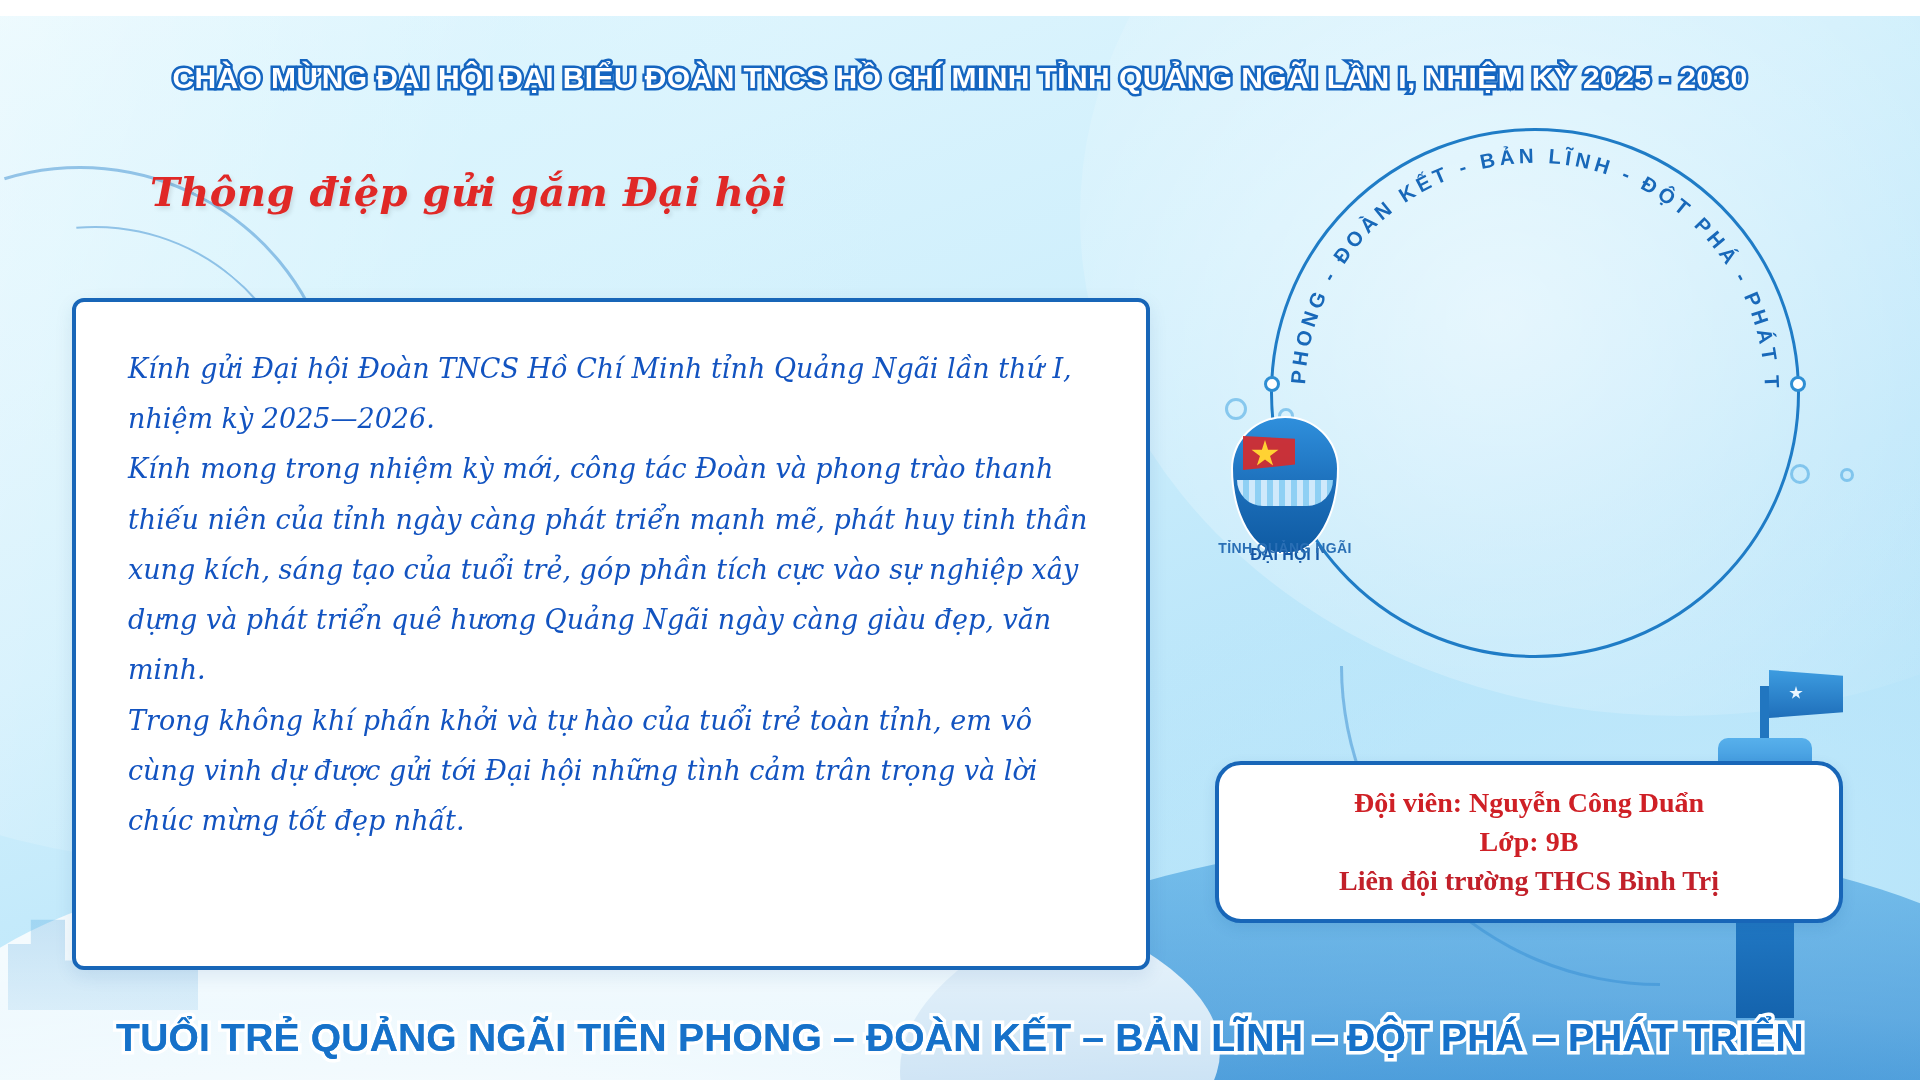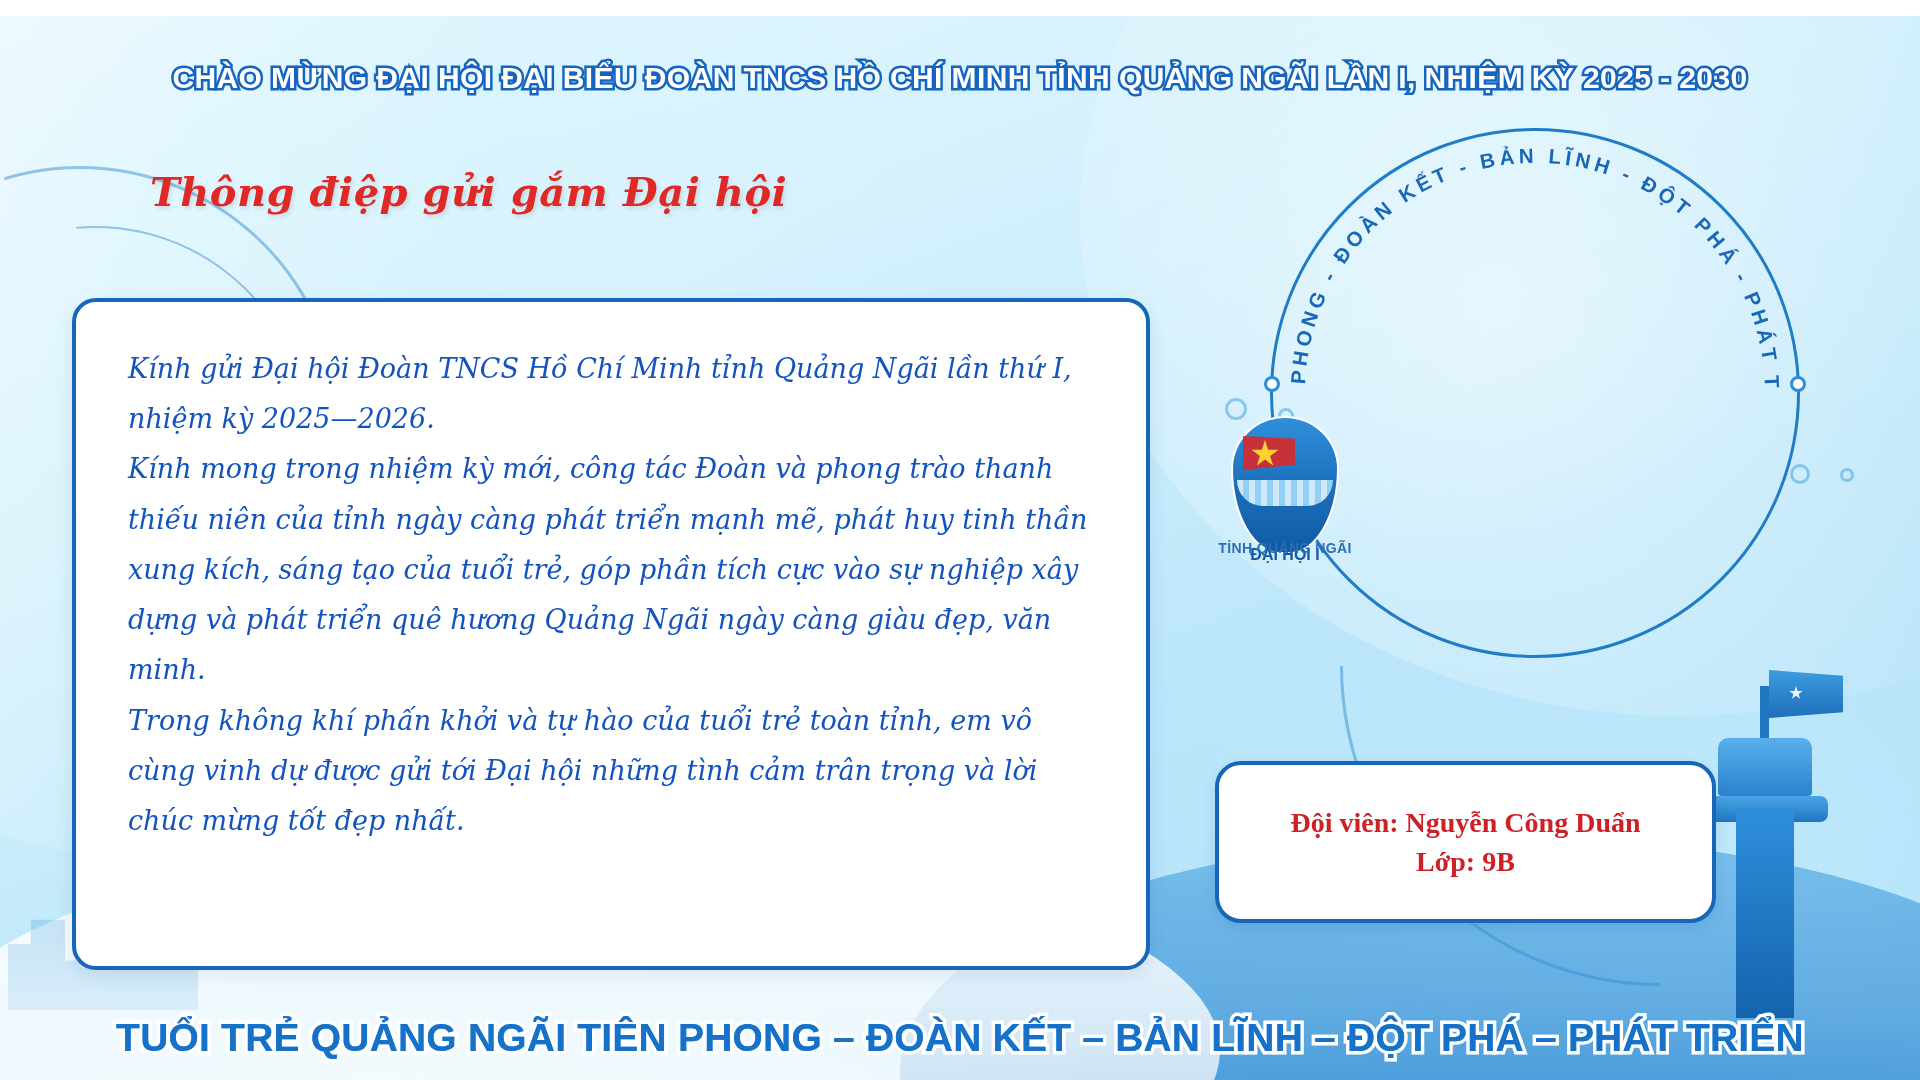--- a/index.html
+++ b/index.html
@@ -139,21 +139,21 @@
     text-shadow: 2px 3px 4px rgba(0,0,0,.10);
   }
 
   
   .letter-card {
     position: absolute;
     left: 72px; top: 282px;
     width: 1078px; height: 672px;
     background: #ffffff;
     border: 4px solid #1866b8;
-    border-radius: 24px;
+    border-radius: 12px;
     z-index: 10;
     padding: 42px 52px 30px 52px;
     box-shadow: 0 6px 18px rgba(20,80,150,.10);
   }
   .letter-body {
     font-family: "DejaVu Serif", serif;
     font-style: italic;
     color: #1253c0;
     font-size: 27px;
     line-height: 1.86;
@@ -279,21 +279,21 @@
   .emblem .label1, .emblem .label2 {
     position:absolute; left:0; right:0; text-align:center;
     font-weight: 800; color:#1457a5; white-space:nowrap;
   }
   .emblem .label1 { bottom:12px; font-size:16px; }
   .emblem .label2 { bottom:20px;  font-size:14px; letter-spacing:.4px; color:#2a6fb5;}
 
   
   .info-card {
     position: absolute; left: 1215px; top: 745px;
-    width: 501px; height: 162px;
+    width: 628px; height: 162px;
     background: #ffffff;
     border: 4px solid #1866b8;
     border-radius: 26px;
     z-index: 12;
     display: flex; flex-direction: column;
     align-items: center; justify-content: center;
     gap: 7px;
     box-shadow: 0 5px 14px rgba(20,80,150,.12);
   }
   .info-card .line {
@@ -395,20 +395,21 @@
     <div class="flagred"></div>
     <div class="star"></div>
     <div class="waveline"></div>
     <div class="label1">ĐẠI HỘI I</div>
     <div class="label2">TỈNH QUẢNG NGÃI</div>
   </div>
 
   <div class="info-card">
     <div class="line">Đội viên: Nguyễn Công Duẩn</div>
     <div class="line">Lớp: 9B</div>
+    <div class="line dark">Liên đội trường THCS Bình Trị</div>
   </div>
 
   <div class="bottom-banner">
     <span class="txt">TUỔI TRẺ QUẢNG NGÃI TIÊN PHONG – ĐOÀN KẾT – BẢN LĨNH – ĐỘT PHÁ – PHÁT TRIỂN</span>
     <span class="txt-front">TUỔI TRẺ QUẢNG NGÃI TIÊN PHONG – ĐOÀN KẾT – BẢN LĨNH – ĐỘT PHÁ – PHÁT TRIỂN</span>
   </div>
 
 </div>
 
 </body></html>

